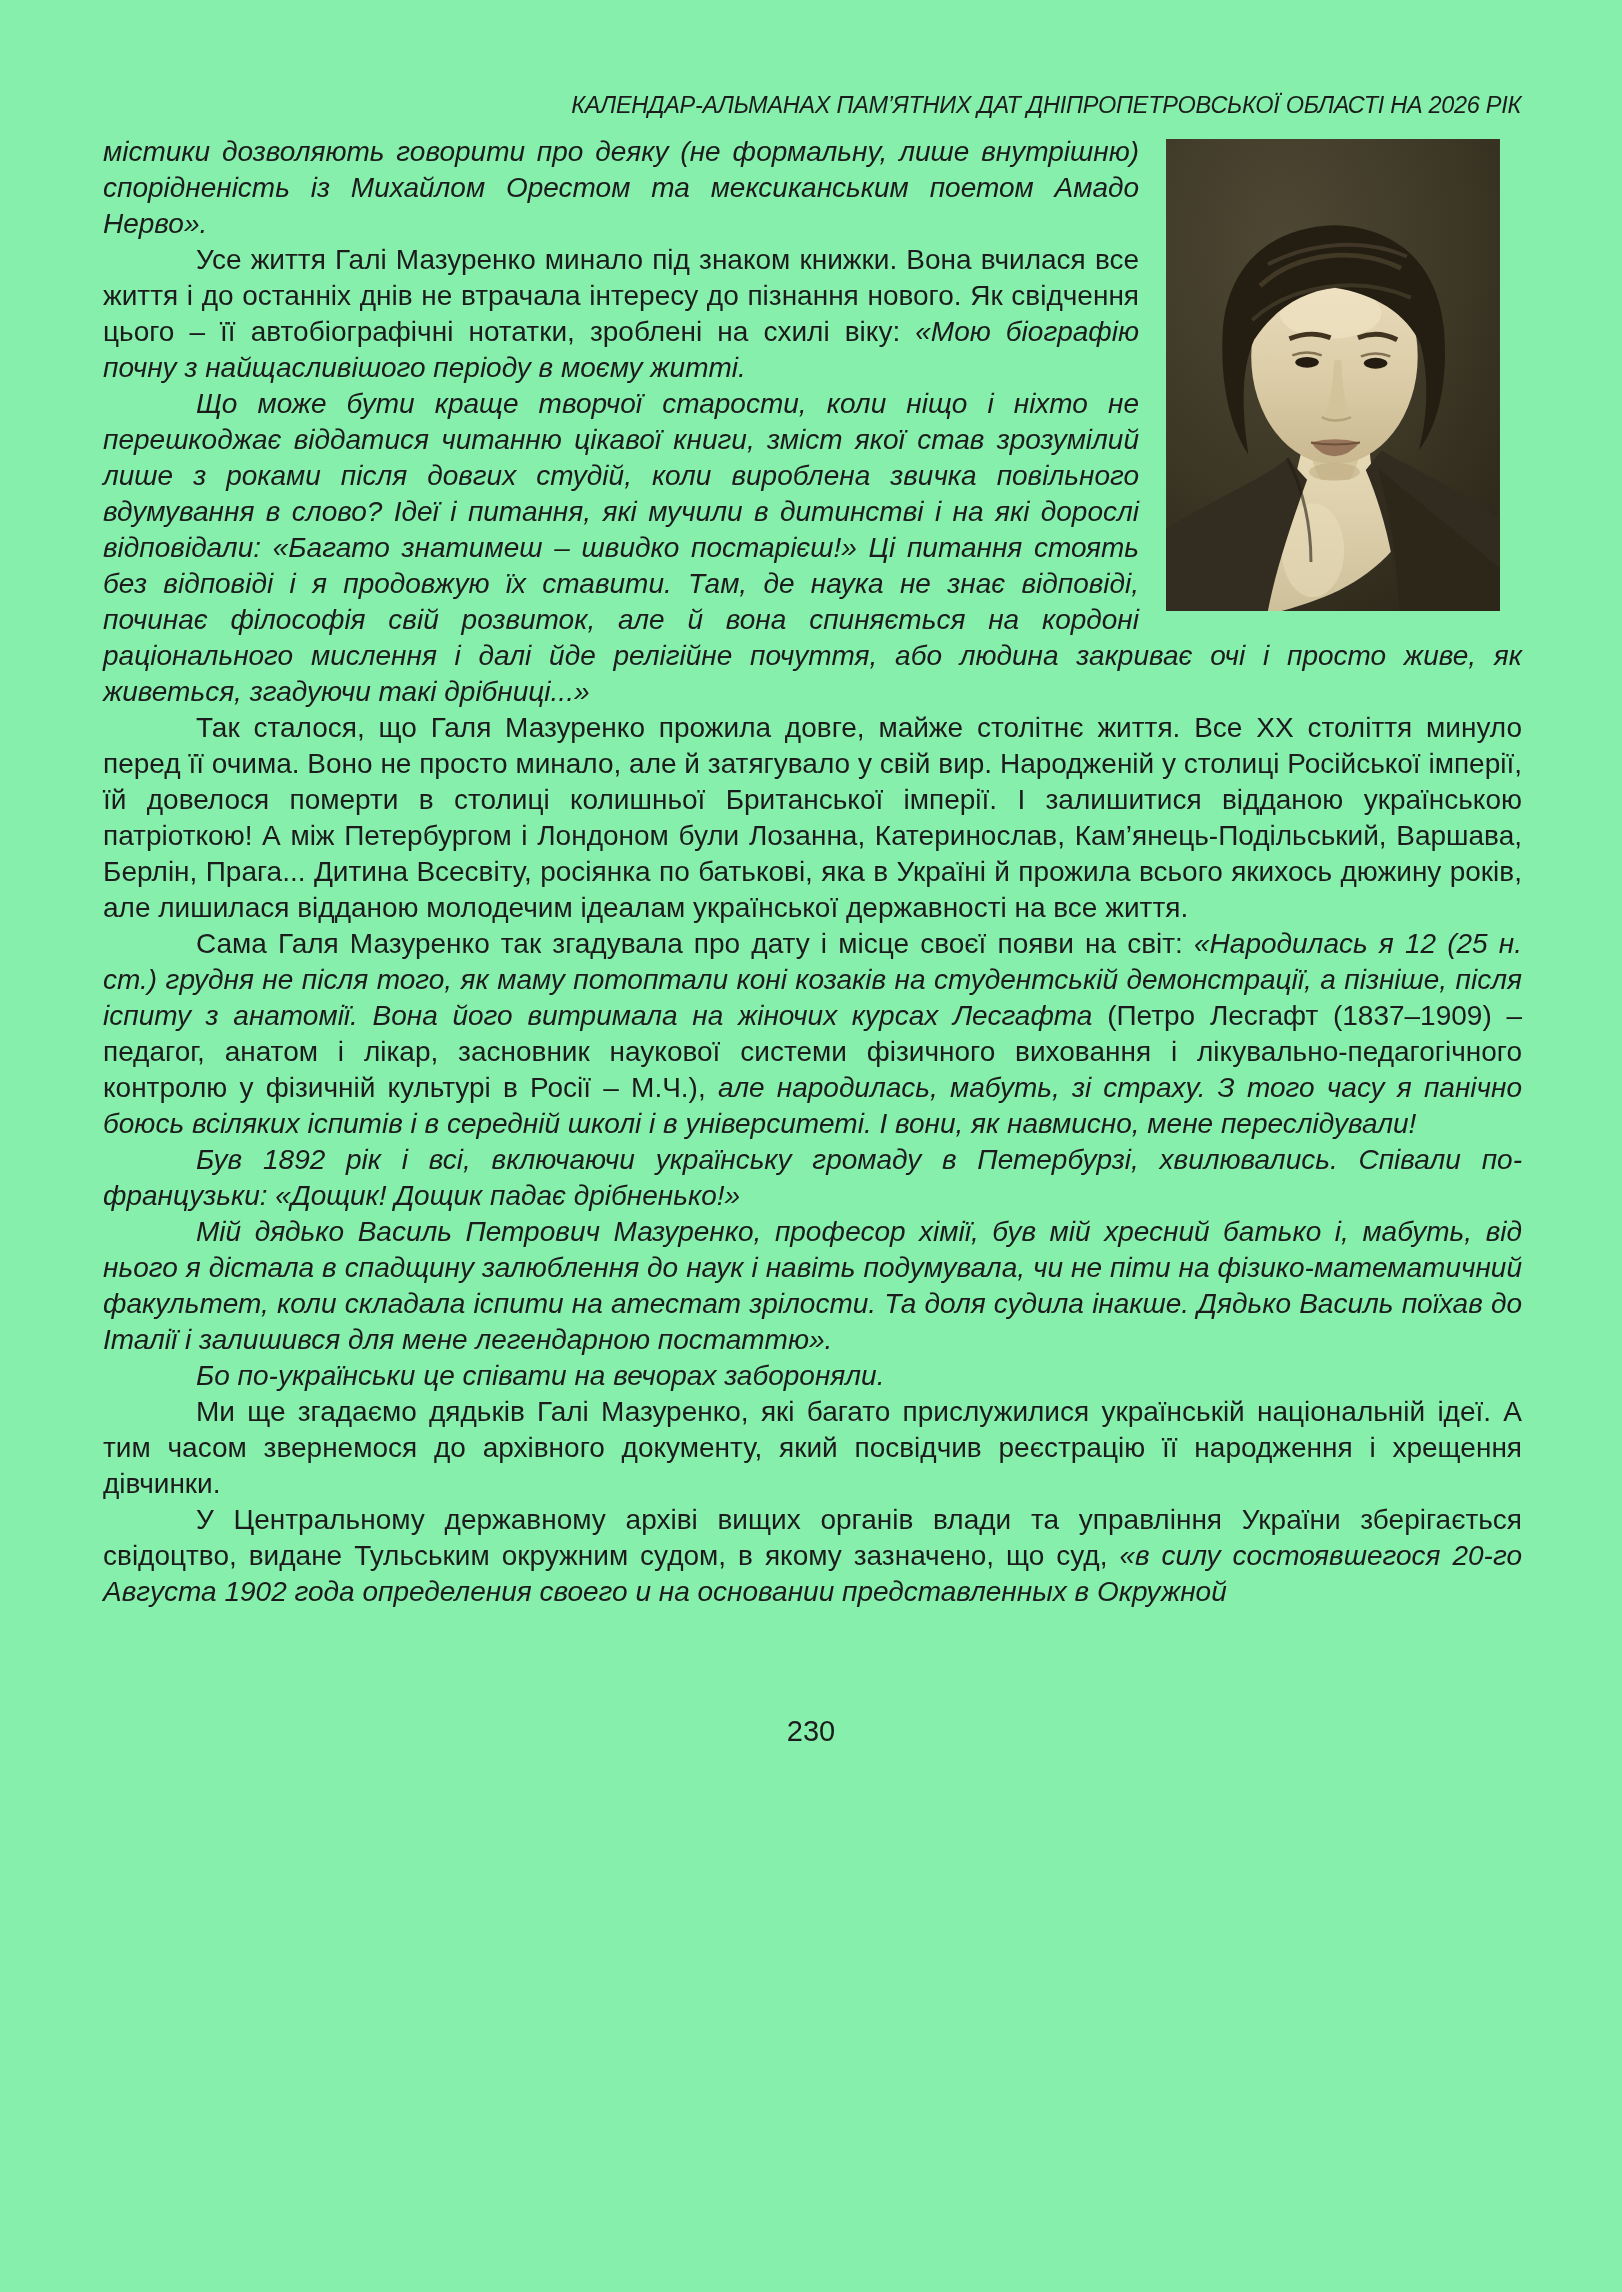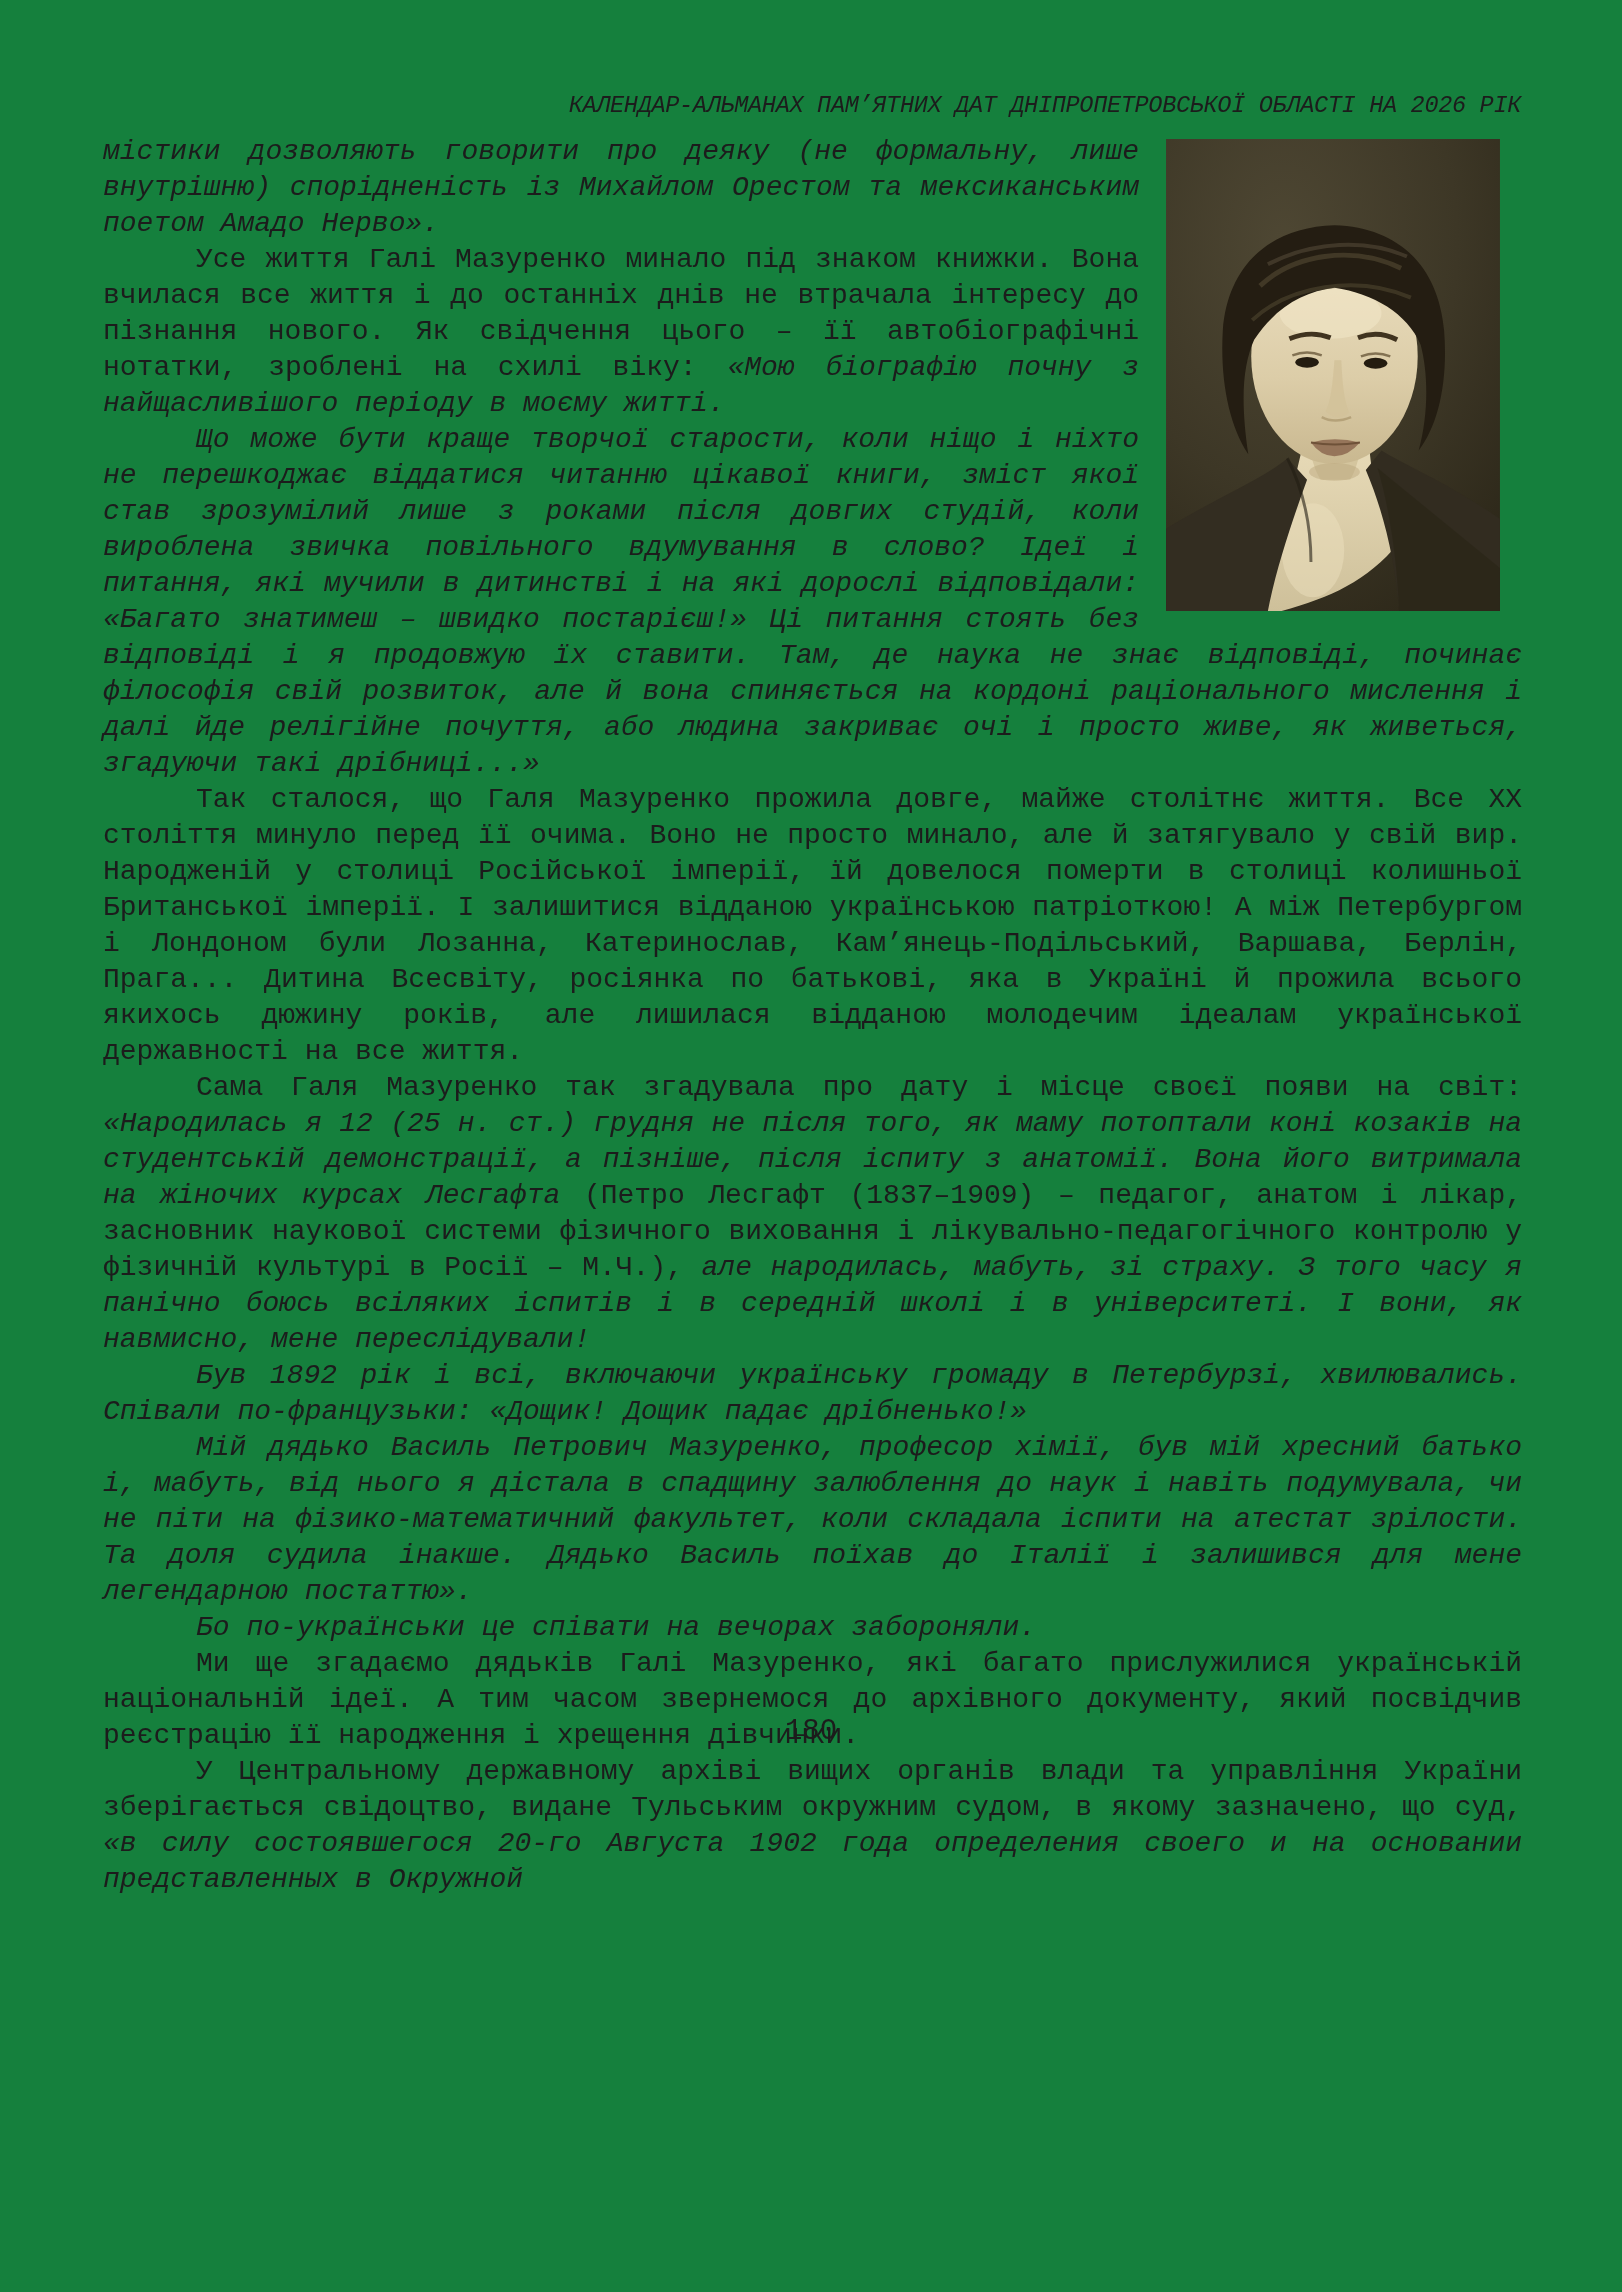--- a/index.html
+++ b/index.html
@@ -4,22 +4,22 @@
 <style>
   html, body {
     margin: 0;
     padding: 0;
     background: #ffffff;
   }
   .page {
     position: relative;
     width: 1622px;
     height: 2293px;
-    background: #15803d;
-    font-family: Liberation Mono, monospace;
+    background: #86efac;
+    font-family: Liberation Sans, sans-serif;
     color: #1c1c1c;
     overflow: hidden;
   }
   .running-head {
     position: absolute;
     top: 92px;
     left: 294px;
     right: 101px;
     text-align: right;
     font-style: italic;
@@ -144,16 +144,16 @@
     <p class="para"><span class="i">Мій дядько Василь Петрович Мазуренко, професор хімії, був мій хресний батько і, мабуть, від нього я дістала в спадщину залюблення до наук і навіть подумувала, чи не піти на фізико-математичний факультет, коли складала іспити на атестат зрілости. Та доля судила інакше. Дядько Василь поїхав до Італії і залишився для мене легендарною постаттю».</span></p>
 
     <p class="para"><span class="i">Бо по-українськи це співати на вечорах забороняли.</span></p>
 
     <p class="para"><span class="r">Ми ще згадаємо дядьків Галі Мазуренко, які багато прислужилися українській національній ідеї. А тим часом звернемося до архівного документу, який посвідчив реєстрацію її народження і хрещення дівчинки.</span></p>
 
     <p class="para"><span class="r">У Центральному державному архіві вищих органів влади та управління України зберігається свідоцтво, видане Тульським окружним судом, в якому зазначено, що суд, </span><span class="i">«в силу состоявшегося 20-го Августа 1902 года определения своего и на основании представленных в Окружной</span></p>
 
   </div>
 
-  <div class="page-number">180</div>
+  <div class="page-number">230</div>
 
 </div>
 
 
 </body></html>

